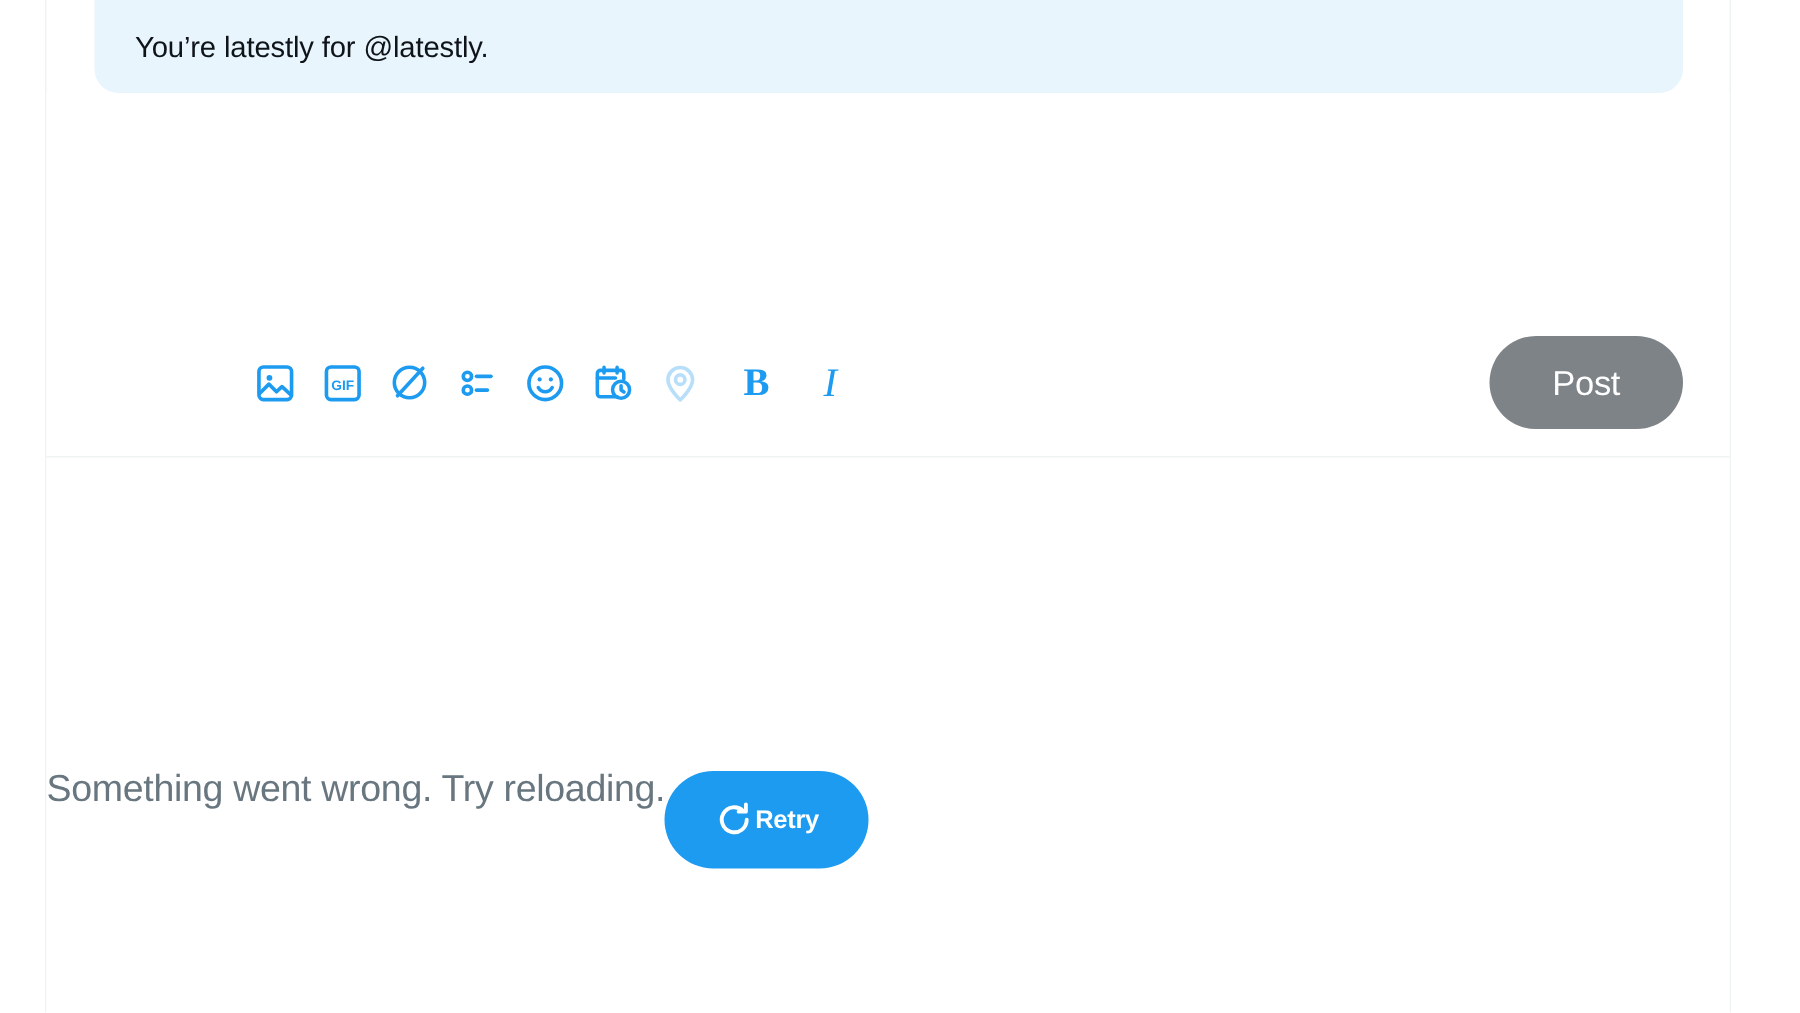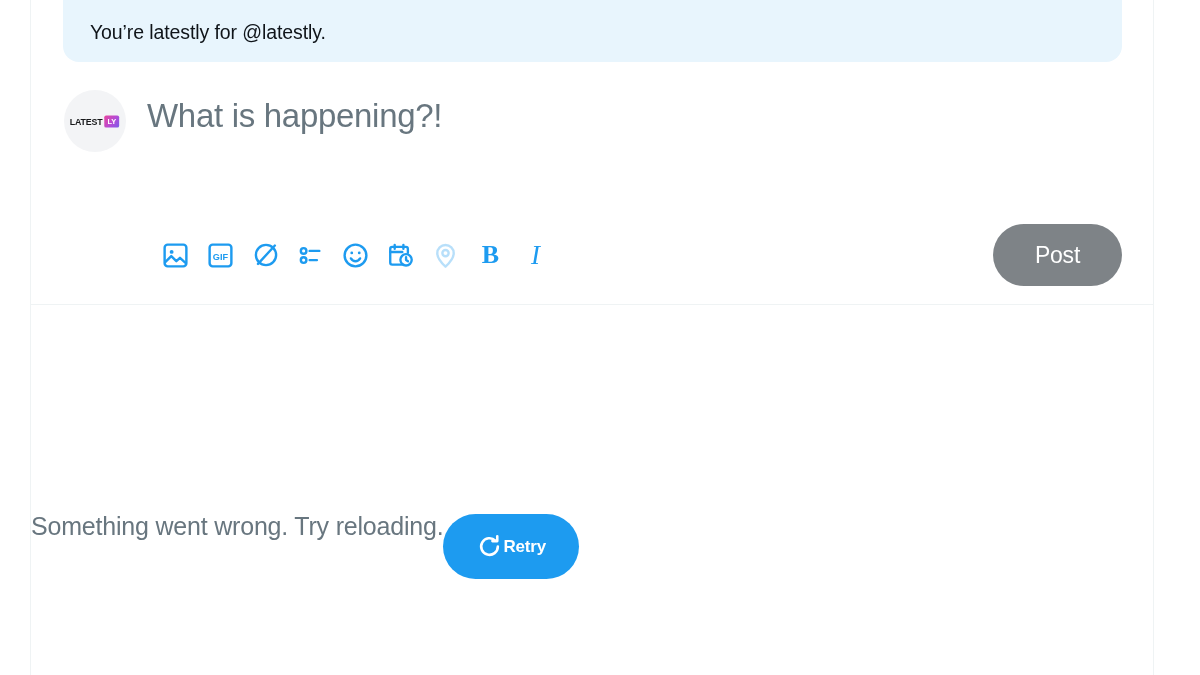--- a/index.html
+++ b/index.html
@@ -133,21 +133,21 @@
   .toolbar-icons {
     display: flex;
     align-items: center;
     gap: 0px;
   }
   .tool-btn {
     width: 45px; height: 45px;
     border-radius: 50%;
     display: flex;
     align-items: center;
-    justify-content: center;
+    justify-content: flex-end;
     background: transparent;
     border: none;
     cursor: pointer;
     color: #1d9bf0;
     flex: 0 0 45px;
   }
   .tool-btn.disabled { color: #8ecdf7; opacity: .62; cursor: default; }
   .tool-btn svg { display: block; }
 
   .tool-btn-text {
@@ -227,34 +227,20 @@
 
   <div class="col-rule-left"></div>
   <div class="col-rule-right"></div>
 
   <div class="posting-banner">
     <span class="posting-banner-text">You’re latestly for @latestly.</span>
   </div>
 
   <div class="composer">
 
-    <div class="composer-row">
-
-      <div class="avatar">
-        <div class="avatar-logo">
-          <span class="avatar-logo-word">LATEST</span>
-          <span class="avatar-logo-badge">LY</span>
-        </div>
-      </div>
-
-      <div class="composer-input-wrap">
-        <div class="composer-placeholder">What is happening?!</div>
-      </div>
-
-    </div>
 
     <div class="toolbar">
       <div class="toolbar-icons">
 
         <button class="tool-btn" title="Media">
           <svg width="29" height="29" viewBox="0 0 24 24" fill="none" stroke="currentColor" stroke-width="2" stroke-linecap="round" stroke-linejoin="round">
             <rect x="3" y="3" width="18" height="18" rx="2.5"></rect>
             <circle cx="8.8" cy="9" r="1.6" fill="currentColor" stroke="none"></circle>
             <path d="M3.5 17.5l5-5 4.2 4.2 3-2.8 4.8 4.4"></path>
           </svg>

